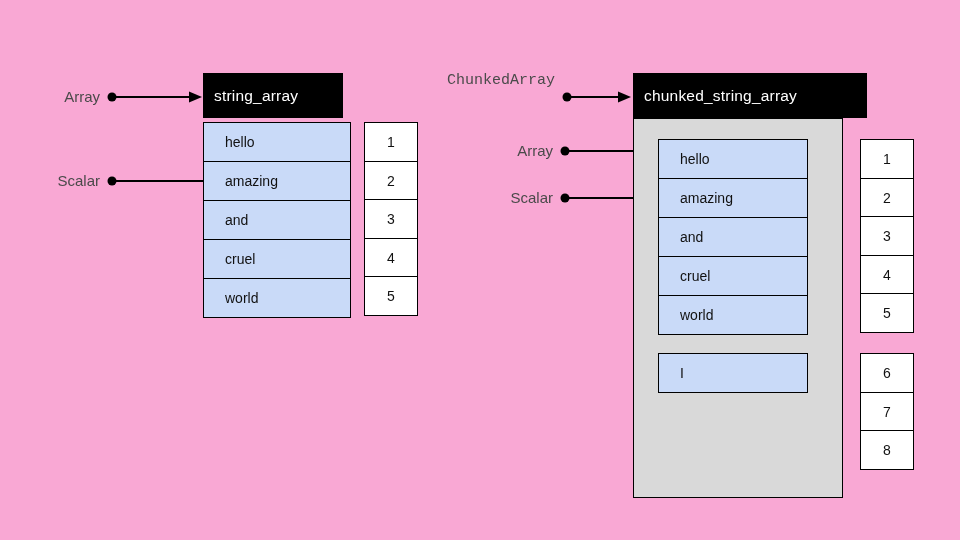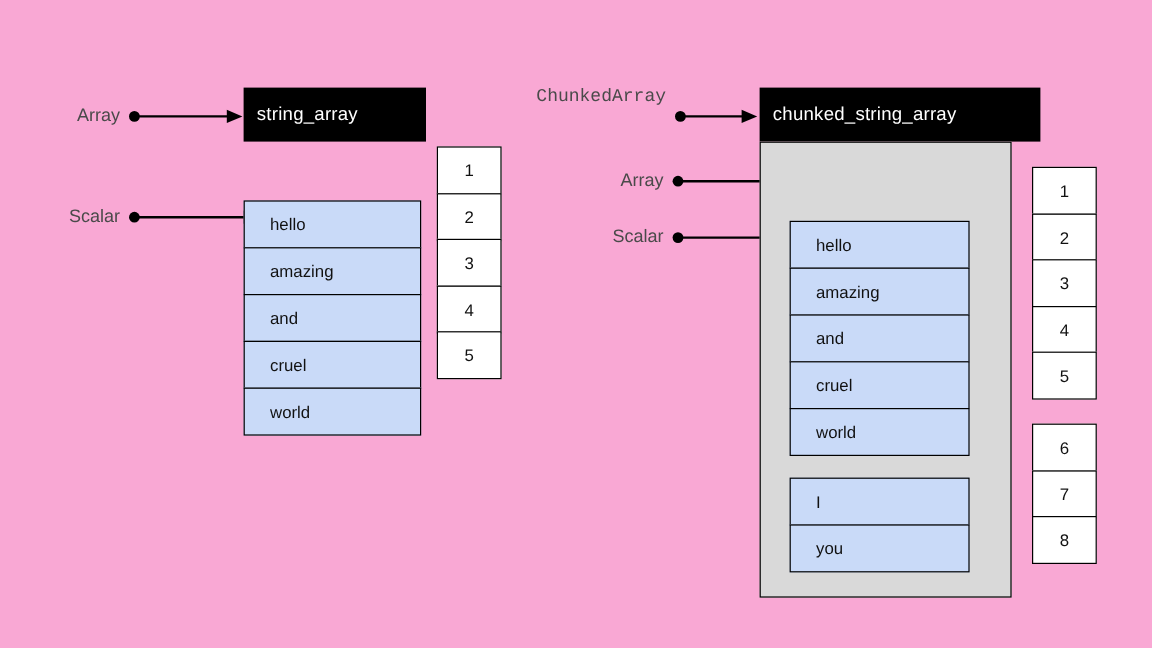--- a/index.html
+++ b/index.html
@@ -48,21 +48,20 @@
     width: 148px;
     height: 40px;
     box-sizing: border-box;
     background: #c9daf8;
     border: 1px solid #000000;
     display: flex;
     align-items: center;
     padding-left: 21px;
     font-size: 14px;
     color: #111111;
-    margin-top: 45px;
   }
   .cell + .cell { margin-top: -1px; text-align: right; }
   .chunk .cell { width: 150px; }
   .idxcol { position: absolute; }
   .idx {
     width: 54px;
     height: 40px;
     box-sizing: border-box;
     background: #ffffff;
     border: 1.5px solid #000000;
@@ -96,21 +95,21 @@
     <polygon points="82,1.5 95,7 82,12.5" fill="#000"></polygon>
   </svg>
 
   <div class="ptr-label" style="left:0px; top:172px; width:100px;">Scalar</div>
   <svg class="arrow-svg" style="left:107px; top:174px;" width="109" height="14" viewBox="0 0 109 14">
     <circle cx="5" cy="7" r="4.5" fill="#000"></circle>
     <line x1="5" y1="7" x2="97" y2="7" stroke="#000" stroke-width="2"></line>
     <polygon points="96,1.5 109,7 96,12.5" fill="#000"></polygon>
   </svg>
 
-  <div class="hdr" style="left:203px; top:73px; width:152px;">string_array</div>
+  <div class="hdr" style="left:203px; top:73px; width:140px;">string_array</div>
 
   <div class="cellcol" style="left:203px; top:122px;">
     <div class="cell">hello</div>
     <div class="cell">amazing</div>
     <div class="cell">and</div>
     <div class="cell">cruel</div>
     <div class="cell">world</div>
   </div>
 
   <div class="idxcol" style="left:364px; top:122px;">
@@ -149,21 +148,20 @@
   <div class="cellcol chunk" style="left:658px; top:139px;">
     <div class="cell">hello</div>
     <div class="cell">amazing</div>
     <div class="cell">and</div>
     <div class="cell">cruel</div>
     <div class="cell">world</div>
   </div>
 
   <div class="cellcol chunk" style="left:658px; top:353px;">
     <div class="cell">I</div>
-    <div class="cell">you</div>
   </div>
 
   <div class="idxcol" style="left:860px; top:139px;">
     <div class="idx">1</div>
     <div class="idx">2</div>
     <div class="idx">3</div>
     <div class="idx">4</div>
     <div class="idx">5</div>
   </div>
 

